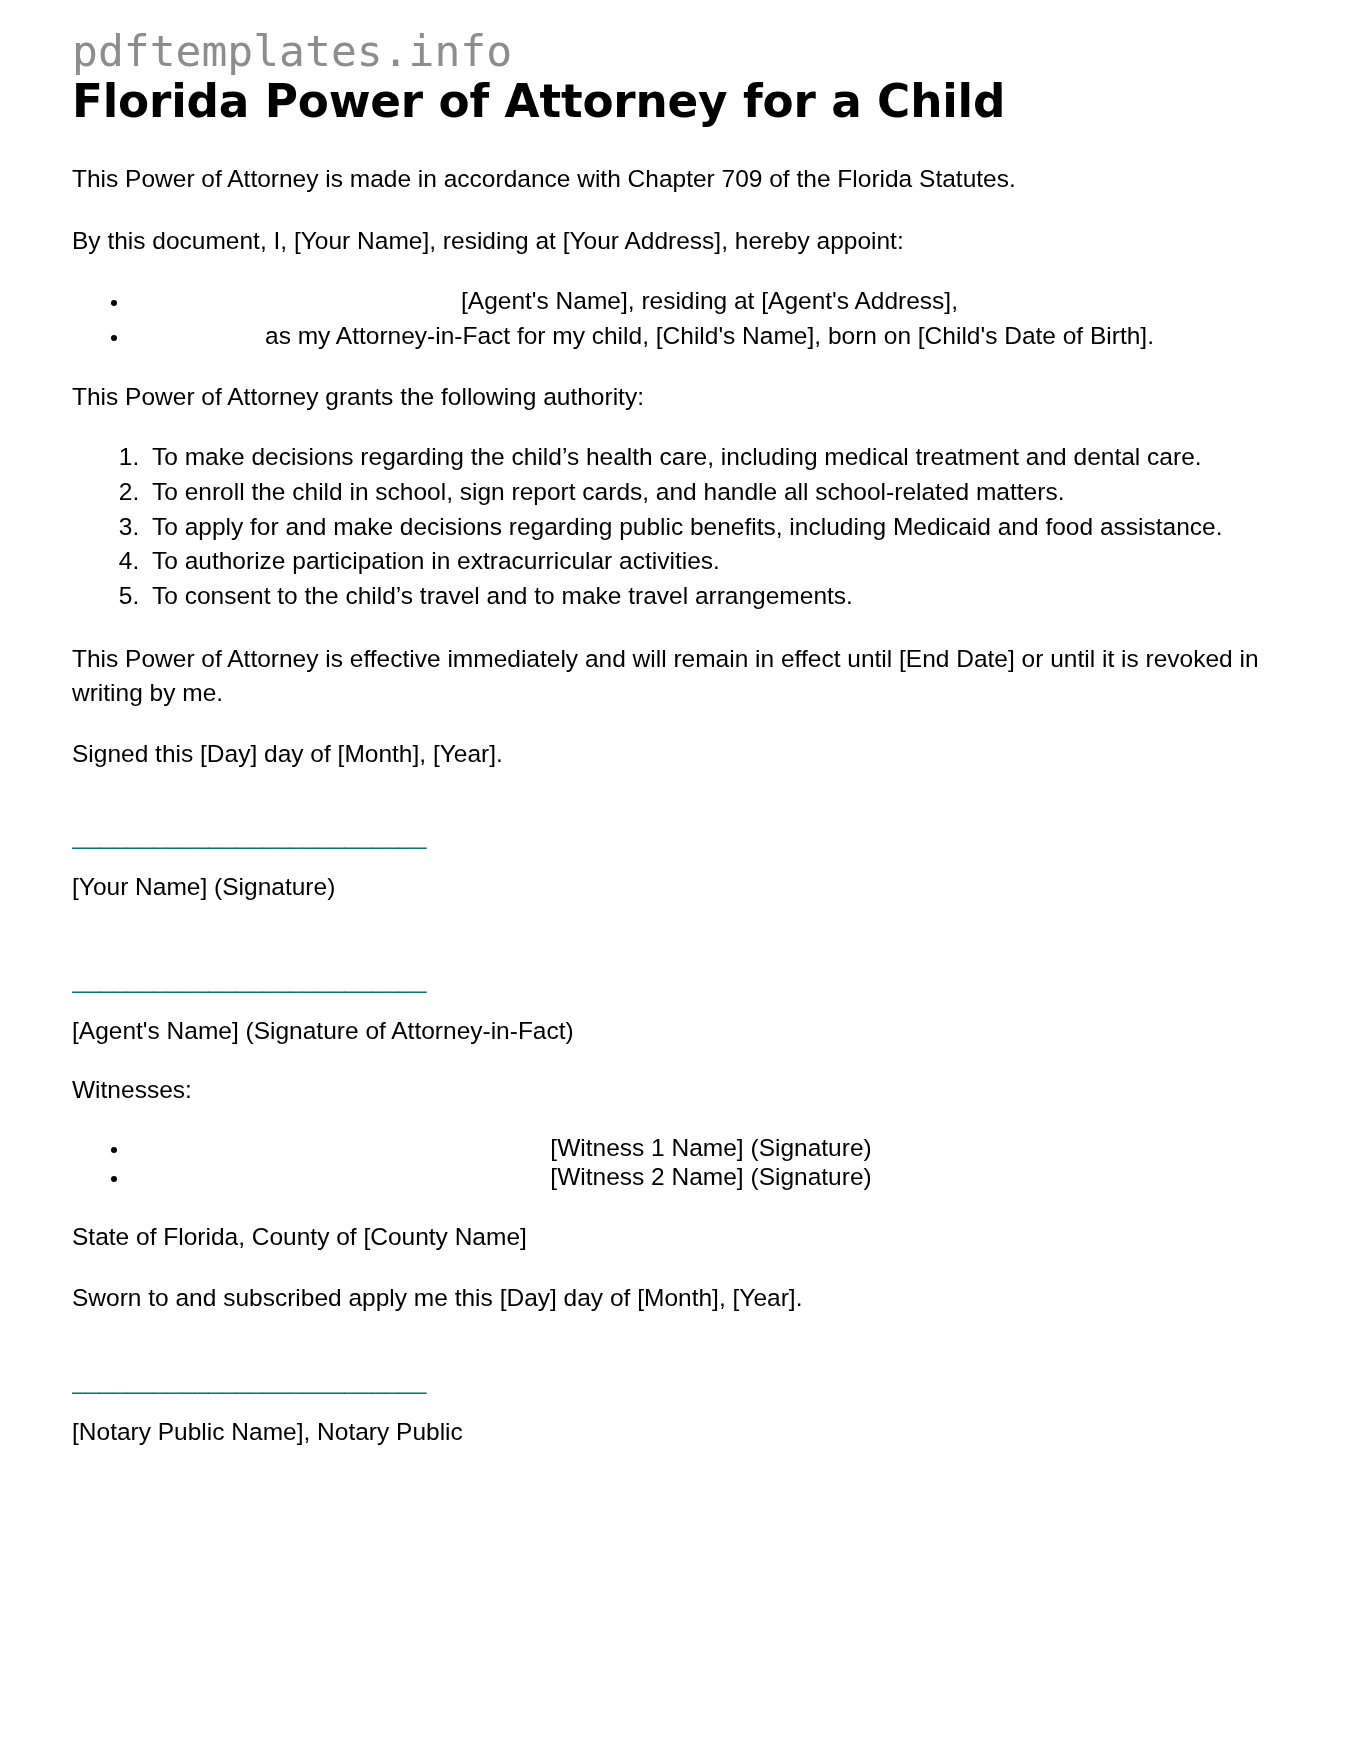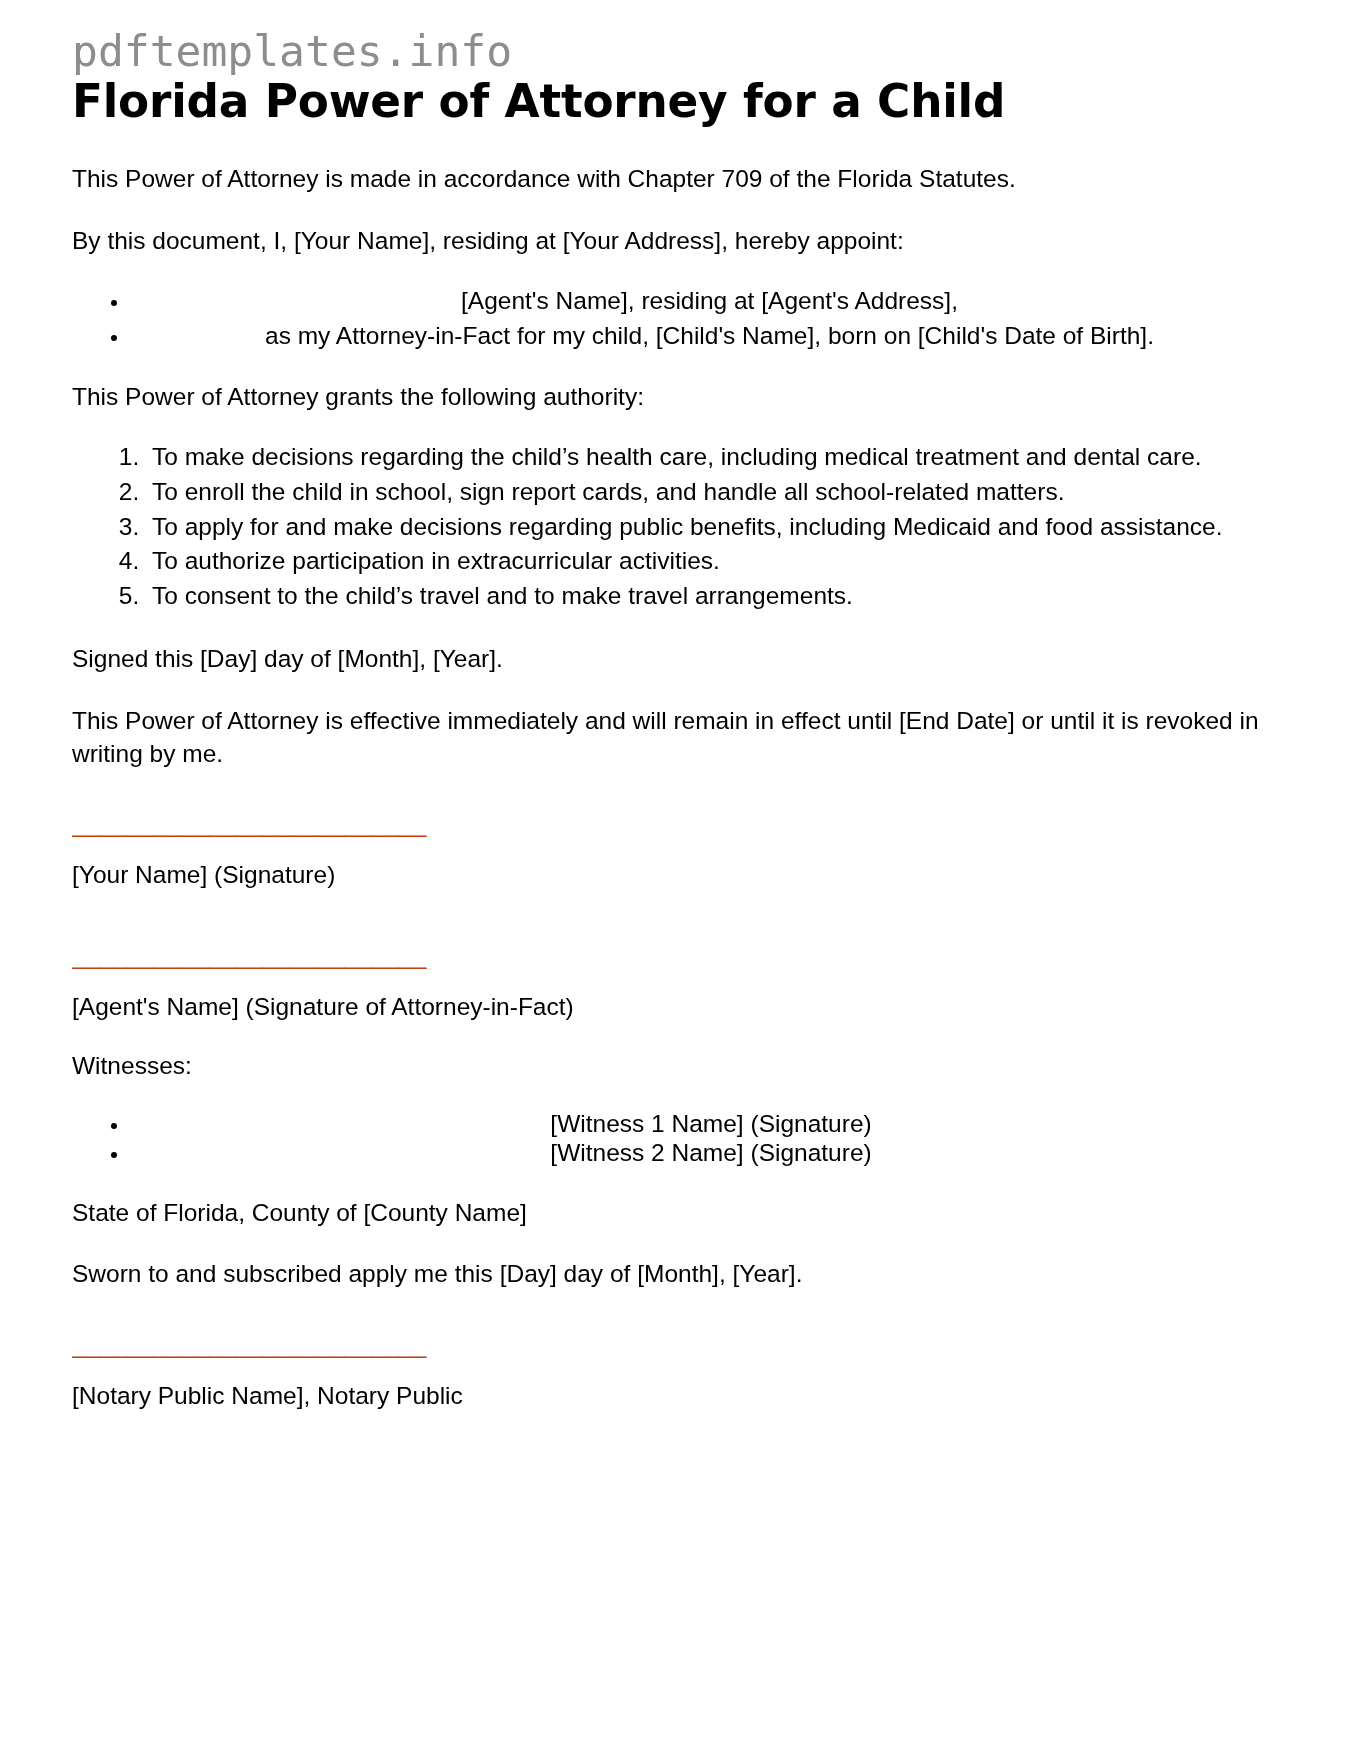--- a/index.html
+++ b/index.html
@@ -92,23 +92,23 @@
     line-height: 1.33;
     margin: 0 0 2px 0;
     padding-left: 6px;
   }
 
   
   .sig-rule {
     font-size: 24.5px;
     line-height: 1.0;
     letter-spacing: 0px;
-    margin: 0 0 8px 0;
+    margin: 12px 0 8px 0;
     height: 34px;
-    color: #c2410c;
+    color: #0f766e;
     white-space: nowrap;
     overflow: hidden;
   }
   .spacer-md { height: 26px; }
   .spacer-sm { height: 14px; }
 
   .sig-label {
     font-size: 24.5px;
     line-height: 1.36;
     margin: 12px 0 26px 0;
@@ -161,25 +161,25 @@
 
     <ol class="numbers">
       <li>To make decisions regarding the child’s health care, including medical treatment and dental care.</li>
       <li>To enroll the child in school, sign report cards, and handle all school-related matters.</li>
       <li>To apply for and make decisions regarding public benefits, including Medicaid and food assistance.</li>
       <li>To authorize participation in extracurricular activities.</li>
       <li>To consent to the child’s travel and to make travel arrangements.</li>
     </ol>
 
     <p class="para">
+      <span>This Power of Attorney is effective immediately and will remain in effect until </span><b>[End Date]</b><span> or until it is revoked in writing by me.</span>
+    </p>
+
+    <p class="para">
       <span>Signed this </span><b>[Day]</b><span> day of </span><b>[Month]</b><span>, </span><b>[Year]</b><span>.</span>
-    </p>
-
-    <p class="para">
-      <span>This Power of Attorney is effective immediately and will remain in effect until </span><b>[End Date]</b><span> or until it is revoked in writing by me.</span>
     </p>
 
     <div class="spacer-sm"></div>
 
     <div class="sig-rule">__________________________</div>
 
     <p class="sig-label">
       <b>[Your Name]</b><span> (Signature)</span>
     </p>
 

